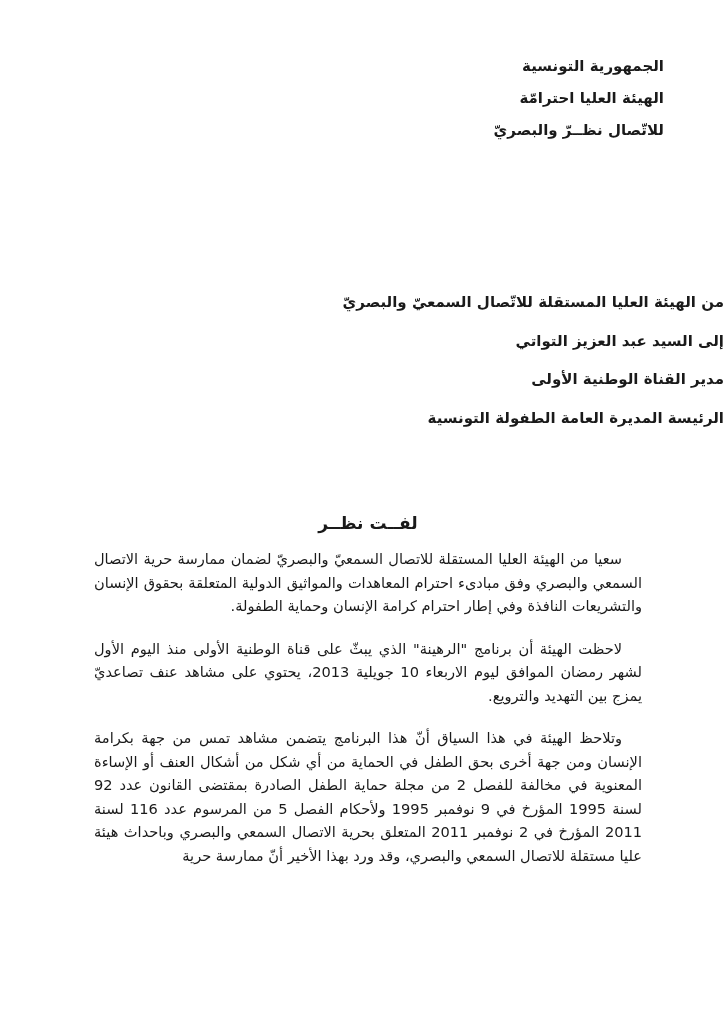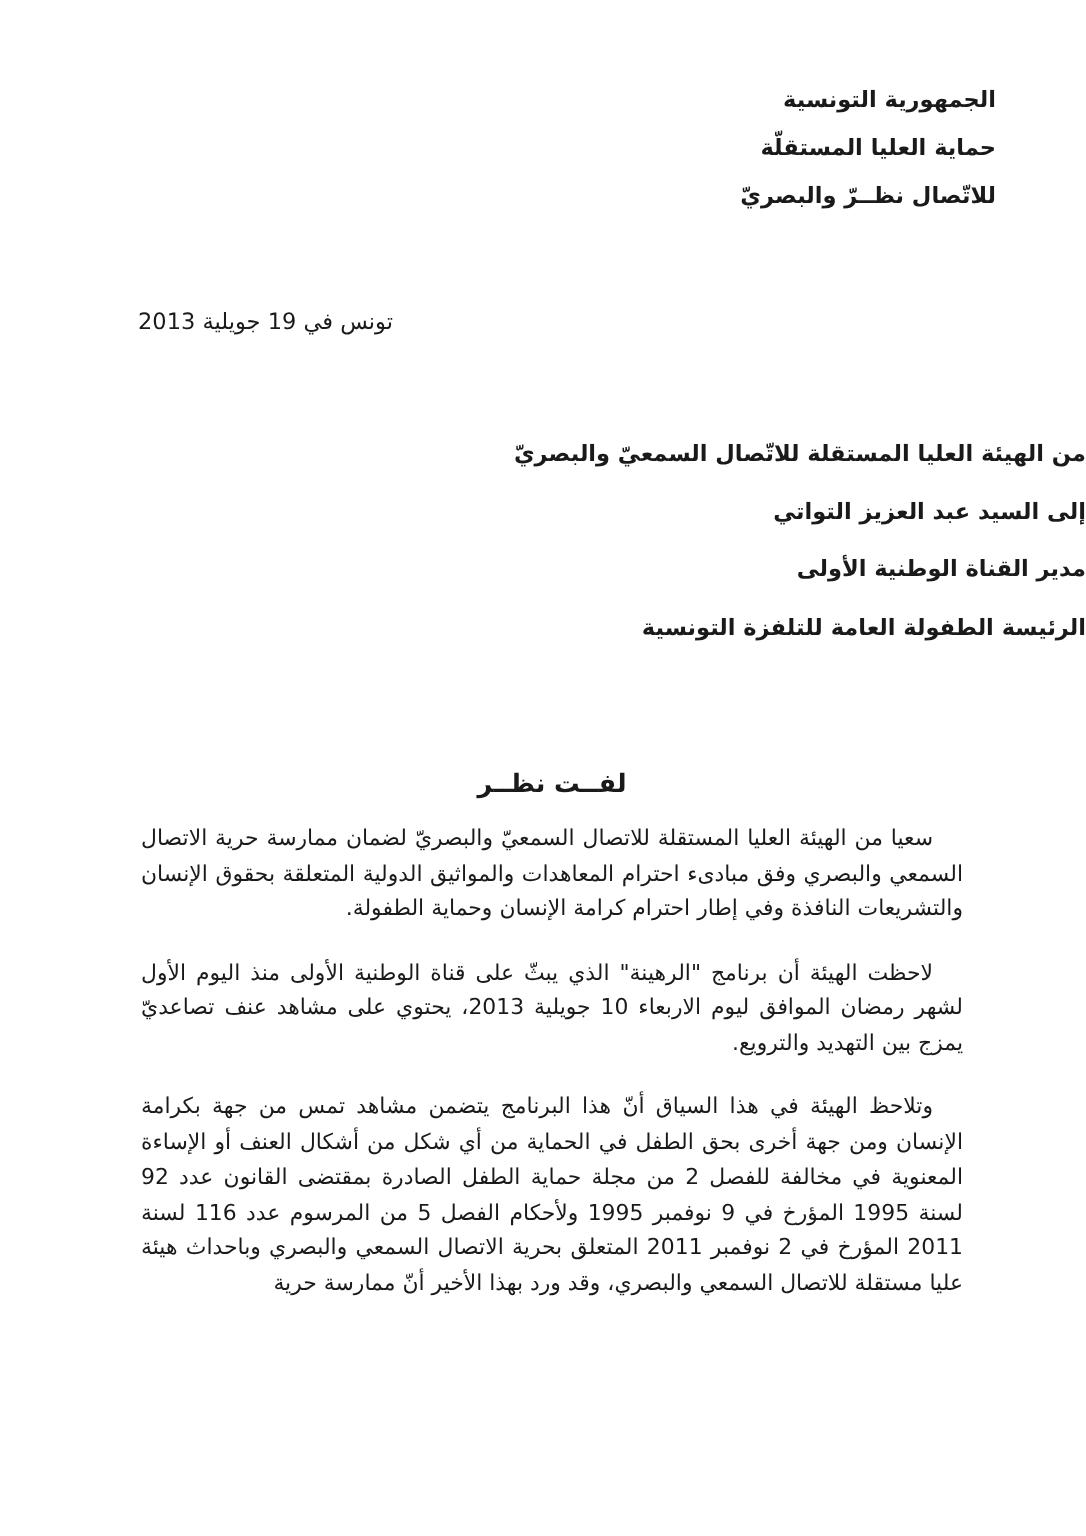--- a/index.html
+++ b/index.html
@@ -33,31 +33,30 @@
       text-indent: 20px; margin: 0 0 19px 0;
     }
   </style>
 </head>
 <body>
 
 <div class="page">
 
   <div class="header">
     <div>الجمهورية التونسية</div>
-    <div>حماية العليا المستقلّة</div>
+    <div>الهيئة العليا احترامّة</div>
     <div>للاتّصال نظــرّ والبصريّ</div>
   </div>
 
-  <div class="date">تونس في 19 جويلية 2013</div>
 
   <div class="addr">
     <div class="l0">من الهيئة العليا المستقلة للاتّصال السمعيّ والبصريّ</div>
     <div>إلى السيد عبد العزيز التواتي</div>
     <div>مدير القناة الوطنية الأولى</div>
-    <div>الرئيسة الطفولة العامة للتلفزة التونسية</div>
+    <div>الرئيسة المديرة العامة الطفولة التونسية</div>
   </div>
 
   <div class="subject">لفــت نظــر</div>
 
   <div class="body">
     <p class="para">سعيا من الهيئة العليا المستقلة للاتصال السمعيّ والبصريّ لضمان ممارسة حرية الاتصال السمعي والبصري وفق مبادىء احترام المعاهدات والمواثيق الدولية المتعلقة بحقوق الإنسان والتشريعات النافذة وفي إطار احترام كرامة الإنسان وحماية الطفولة.</p>
     <p class="para">لاحظت الهيئة أن برنامج "الرهينة" الذي يبثّ على قناة الوطنية الأولى منذ اليوم الأول لشهر رمضان الموافق ليوم الاربعاء 10 جويلية 2013، يحتوي على مشاهد عنف تصاعديّ يمزج بين التهديد والترويع.</p>
     <p class="para">وتلاحظ الهيئة في هذا السياق أنّ هذا البرنامج يتضمن مشاهد تمس من جهة بكرامة الإنسان ومن جهة أخرى بحق الطفل في الحماية من أي شكل من أشكال العنف أو الإساءة المعنوية في مخالفة للفصل 2 من مجلة حماية الطفل الصادرة بمقتضى القانون عدد 92 لسنة 1995 المؤرخ في 9 نوفمبر 1995 ولأحكام الفصل 5 من المرسوم عدد 116 لسنة 2011 المؤرخ في 2 نوفمبر 2011 المتعلق بحرية الاتصال السمعي والبصري وباحداث هيئة عليا مستقلة للاتصال السمعي والبصري، وقد ورد بهذا الأخير أنّ ممارسة حرية</p>
   </div>
 

